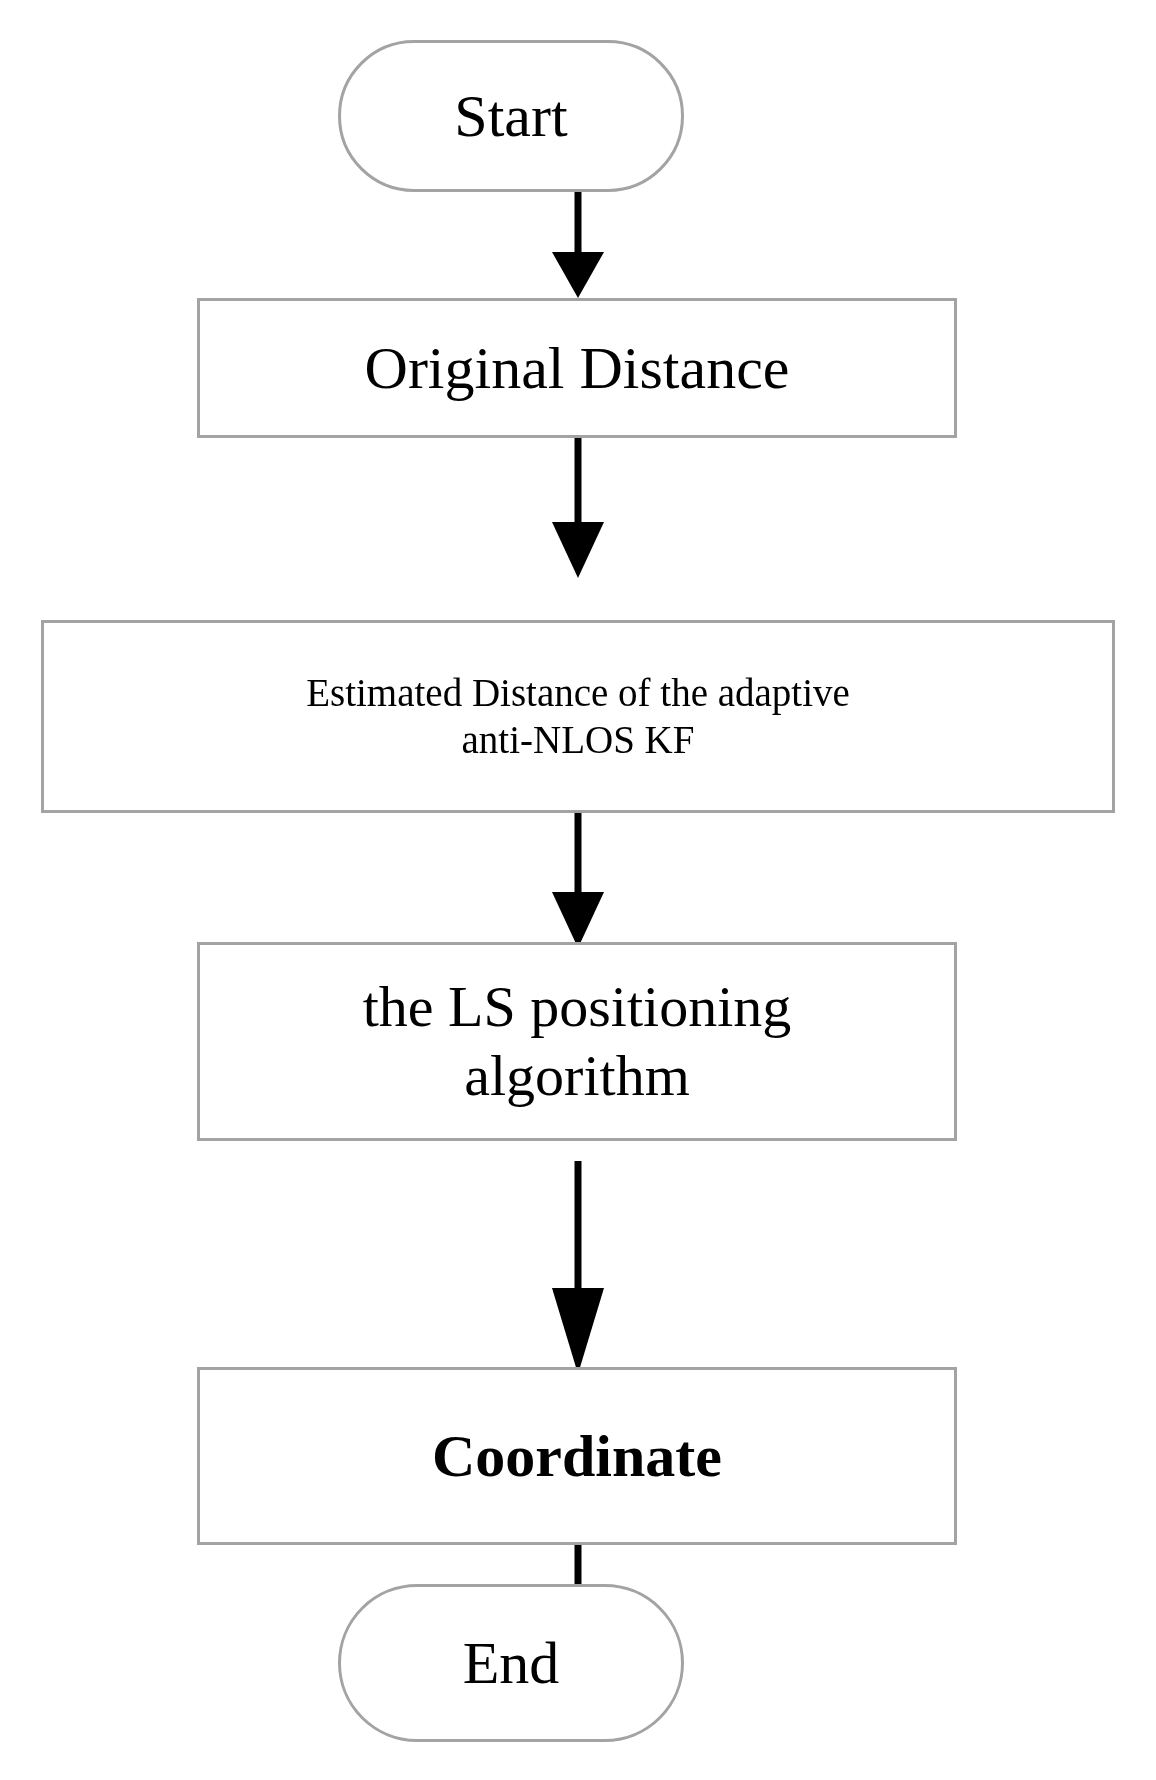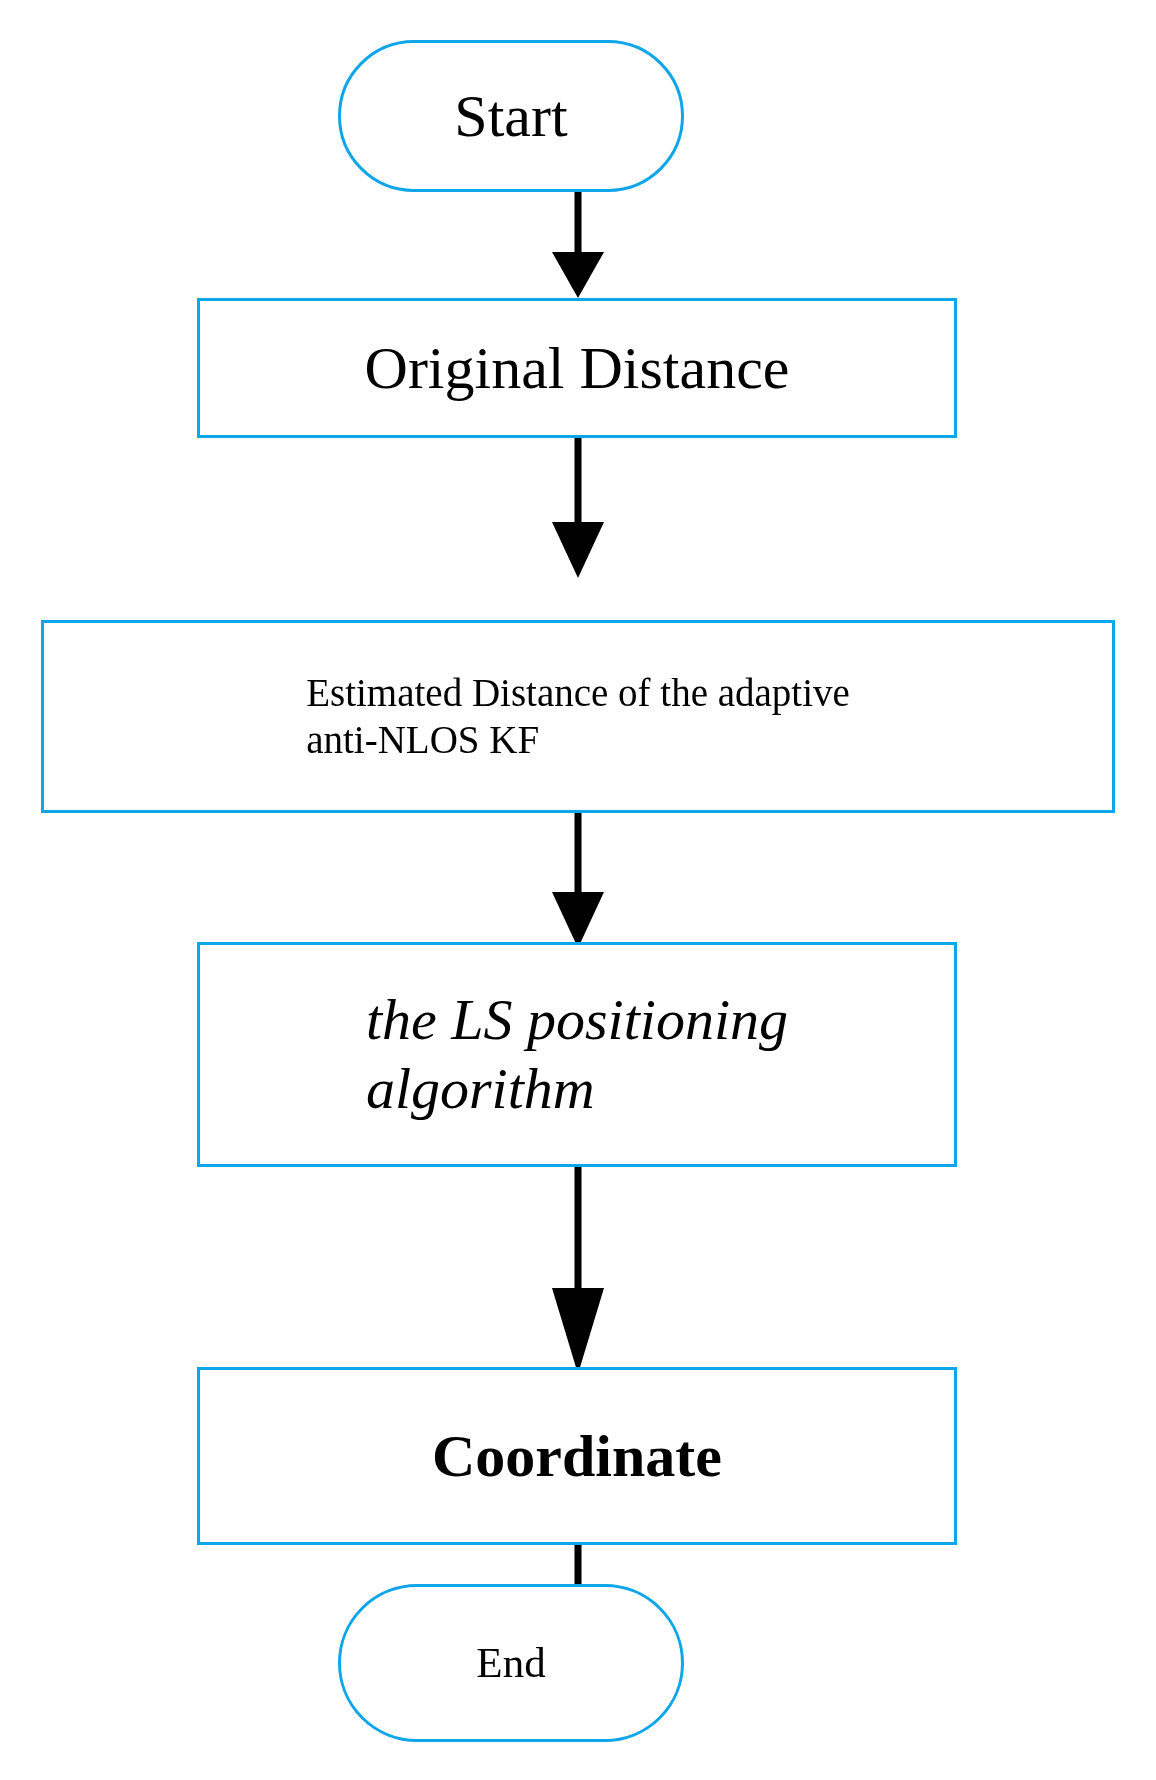--- a/index.html
+++ b/index.html
@@ -18,46 +18,46 @@
     height: 1780px;
     background: #ffffff;
     overflow: hidden;
   }
   .node {
     position: absolute;
     box-sizing: border-box;
     display: flex;
     align-items: center;
     justify-content: center;
-    text-align: left;
+    text-align: center;
     background: #ffffff;
-    border: 3px solid #0ea5e9;
+    border: 3px solid #a3a3a3;
     color: #000000;
     line-height: 1.18;
   }
   .terminator {
     border-radius: 999px;
     border-width: 3px;
   }
   .process {
     border-radius: 0;
   }
   .node .label {
     display: block;
     white-space: pre-line;
     padding: 0 10px;
   }
 
   
   #node-start      { left: 338px; top: 40px;   width: 346px; height: 152px; font-size: 60px; }
   #node-original   { left: 197px; top: 298px;  width: 760px; height: 140px; font-size: 60px; }
   #node-estimated  { left: 41px;  top: 620px;  width: 1074px; height: 193px; font-size: 39px; }
-  #node-ls         { left: 197px; top: 942px;  width: 760px; height: 225px; font-size: 58px; font-style: italic; }
+  #node-ls         { left: 197px; top: 942px;  width: 760px; height: 199px; font-size: 58px; }
   #node-coordinate { left: 197px; top: 1367px; width: 760px; height: 178px; font-size: 60px; font-weight: bold; }
-  #node-end        { left: 338px; top: 1584px; width: 346px; height: 158px; font-size: 43px; }
+  #node-end        { left: 338px; top: 1584px; width: 346px; height: 158px; font-size: 60px; }
 
   
   .connector {
     position: absolute;
     left: 0;
     top: 0;
     width: 1156px;
     height: 1780px;
     pointer-events: none;
   }

